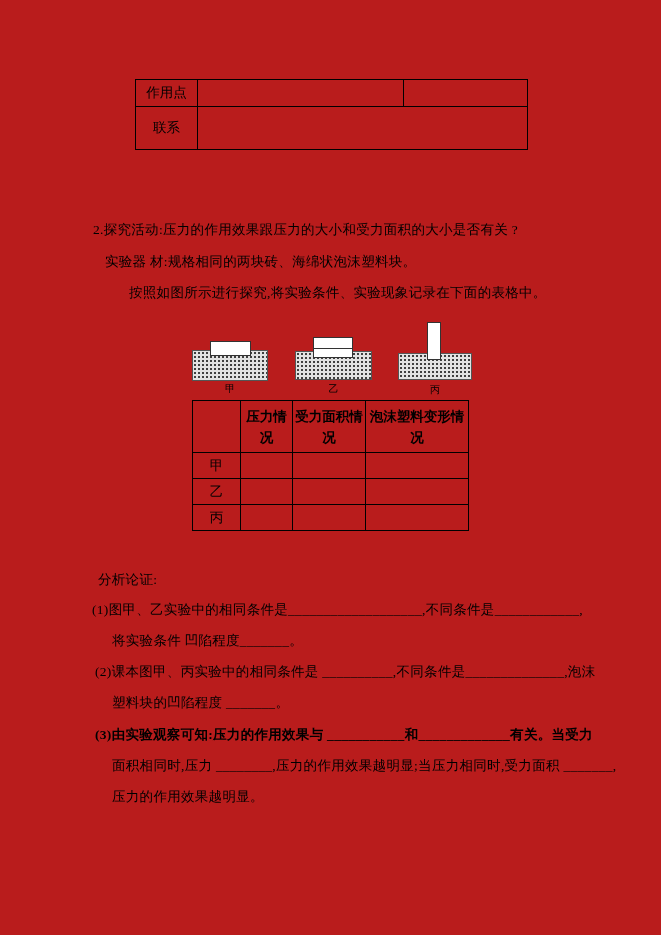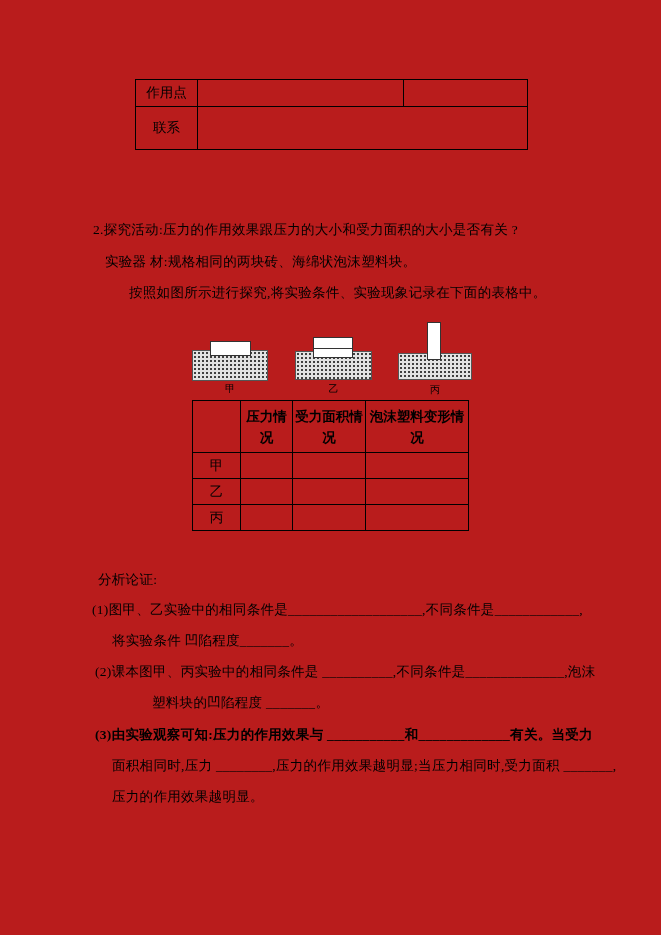--- a/index.html
+++ b/index.html
@@ -56,21 +56,21 @@
   .t2 .drow{height:26px;}
 
   
   .l-activity{left:93px;top:221px;}
   .l-materials{left:105px;top:253px;}
   .l-instruction{left:105px;top:284px;margin-left:24px;}
   .l-analysis{left:98px;top:571px;}
   .l-q1a{left:92px;top:601px;}
   .l-q1b{left:112px;top:632px;}
   .l-q2a{left:95px;top:663px;}
-  .l-q2b{left:112px;top:694px;margin-left:40px;}
+  .l-q2b{left:112px;top:694px;}
   .l-q3a{left:95px;top:726px;font-weight:bold;}
   .l-q3b{left:112px;top:757px;}
   .l-q3c{left:112px;top:788px;}
   .l-p3{left:93px;top:821px;}
 
   .hl{display:inline-block;width:4px;height:9px;background:#f3ea5c;margin:0 1px;vertical-align:-1px;}
 </style>
 </head>
 <body>
 

